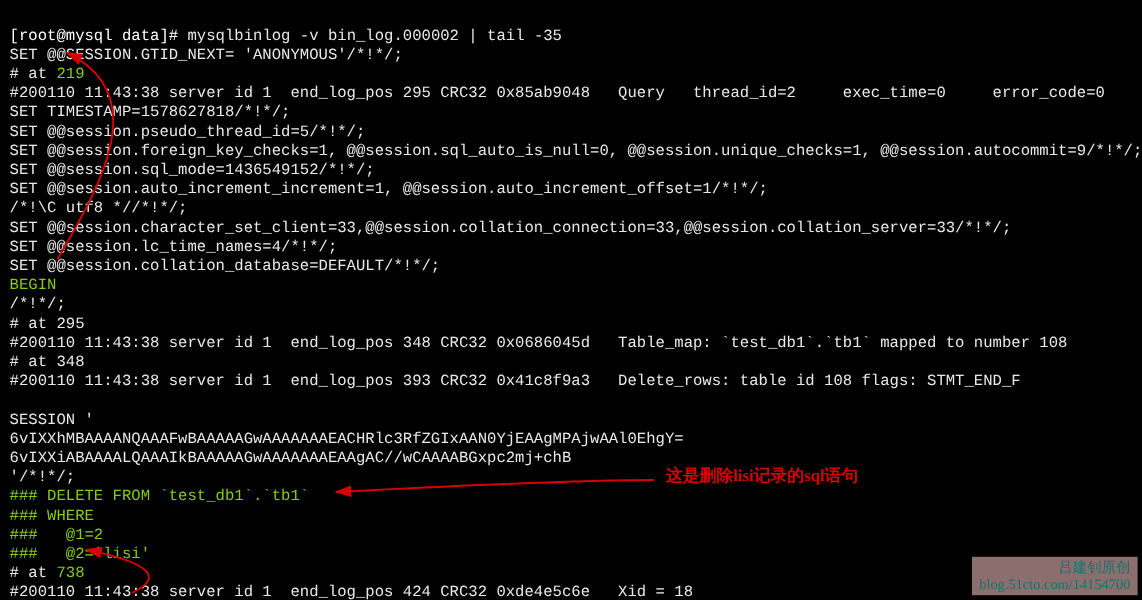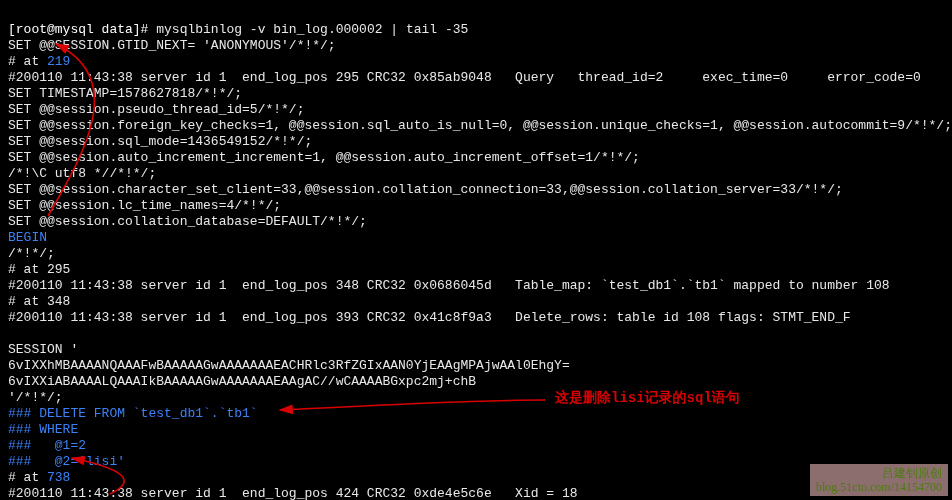--- a/index.html
+++ b/index.html
@@ -15,34 +15,34 @@
     position: relative;
   }
   .terminal {
     padding: 6px 8px;
     color: #d0d0d0;
     white-space: pre;
     position: relative;
   }
   .prompt-root { color: #ffffff; }
   .white { color: #e8e8e8; margin-top: 37px; }
-  .yellow { color: #3b82f6; margin-top: 17px; }
+  .yellow { color: #84cc16; margin-top: 17px; }
   .annotation {
     position: absolute;
     color: #d80000;
-    font-family: Liberation Mono, monospace;
+    font-family: Liberation Serif, serif;
     font-size: 14px;
     font-weight: bold;
   }
   .watermark {
     position: absolute;
     right: 4px;
     bottom: 4px;
     background: rgba(255,200,200,0.55);
-    color: #4d7c0f;
+    color: #0f766e;
     font-family: "SimSun","Microsoft YaHei",serif;
     font-size: 12px;
     padding: 2px 6px;
     text-align: right;
     line-height: 14px;
   }
   svg.arrows {
     position: absolute;
     left: 0; top: 0;
     width: 952px; height: 500px;

